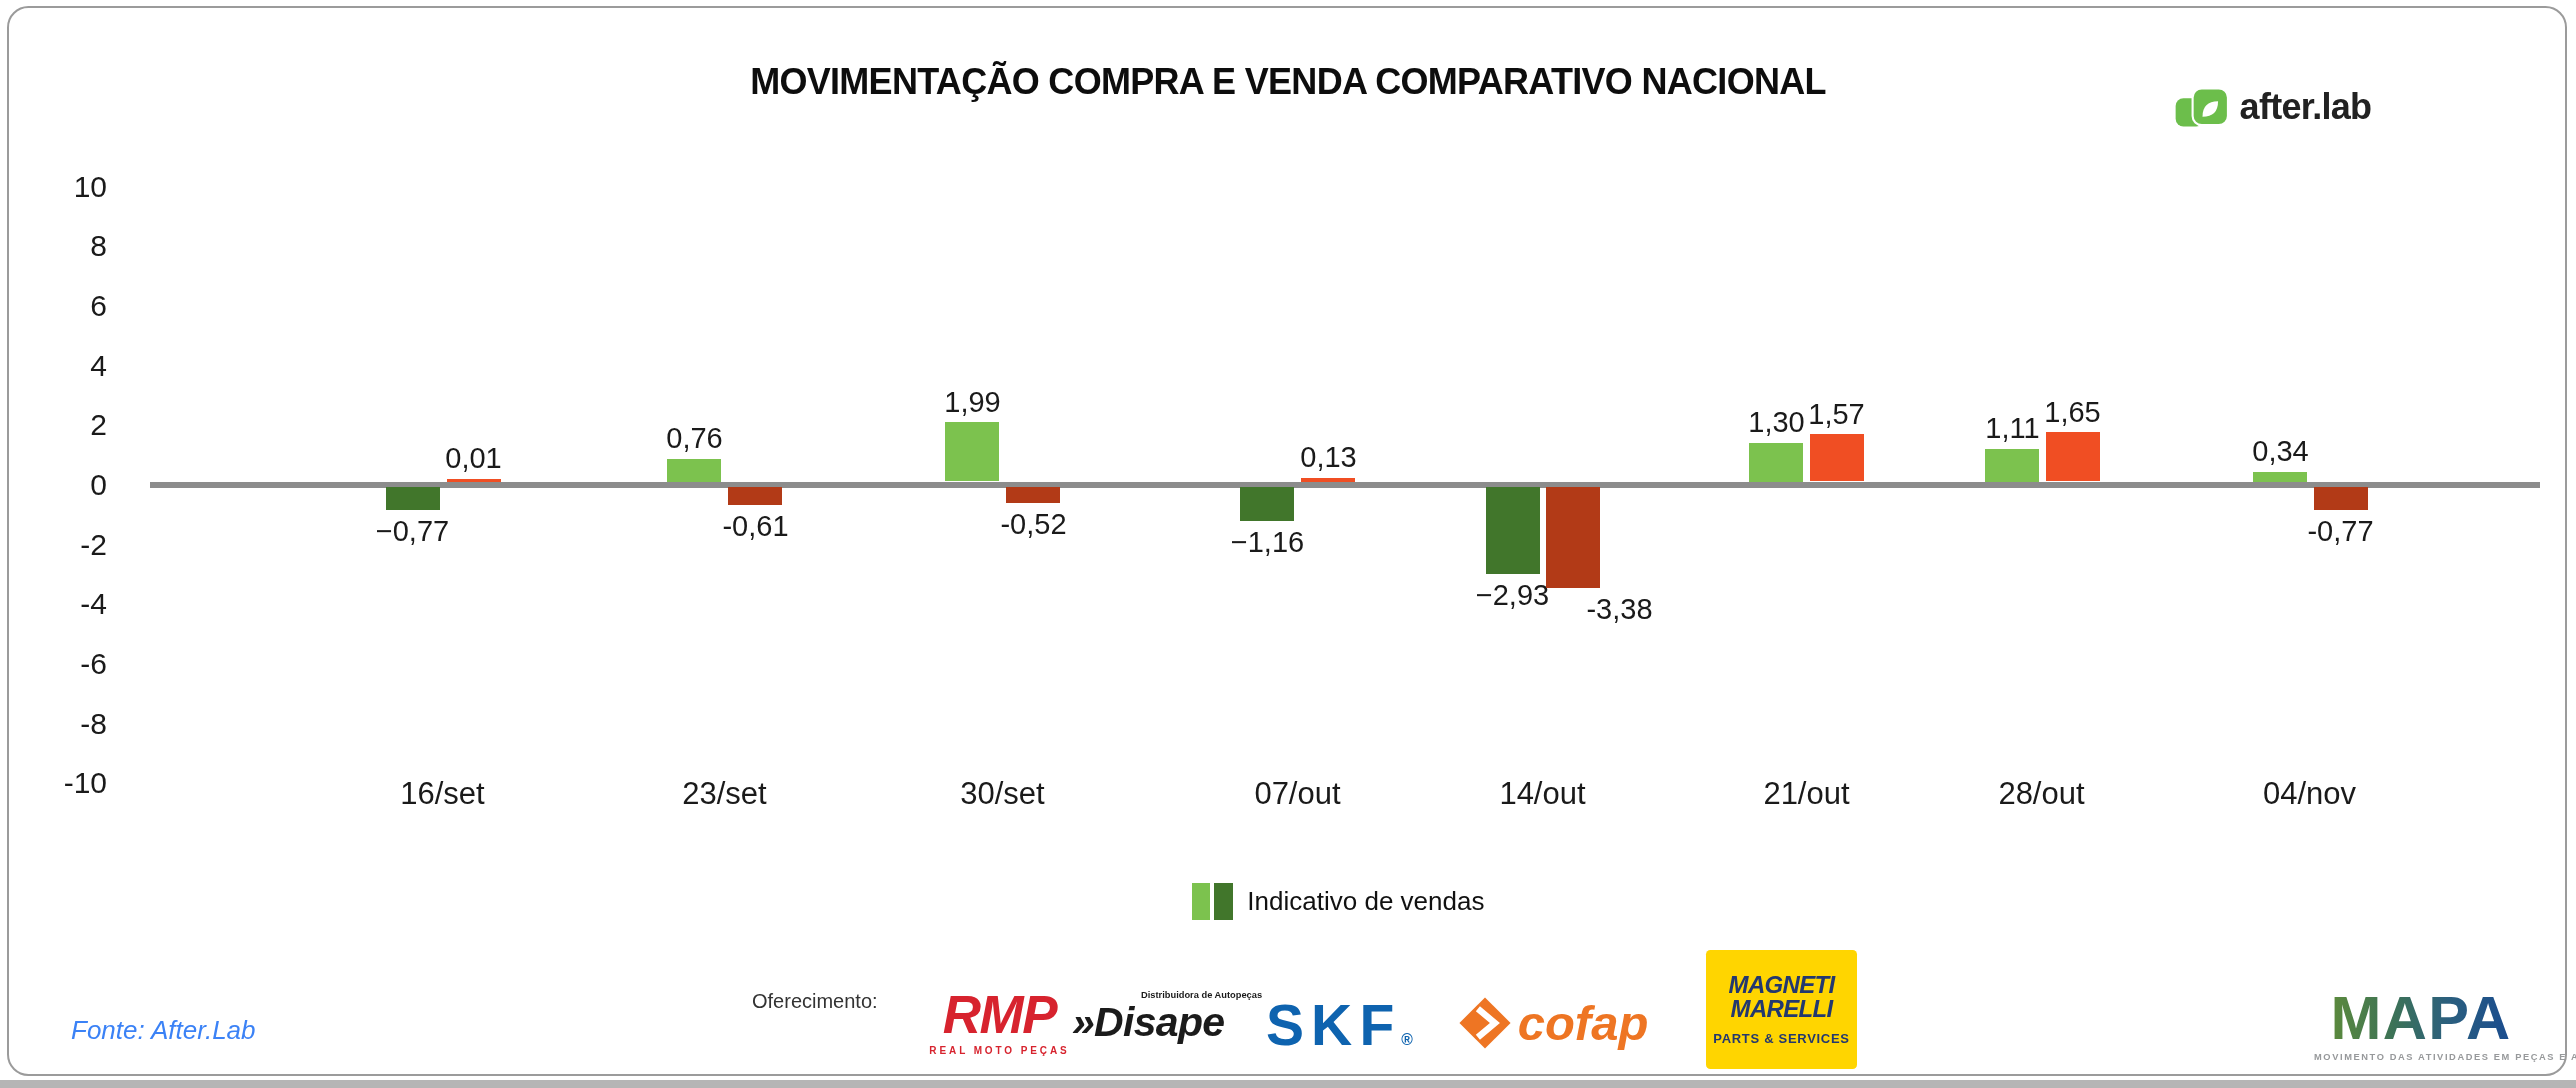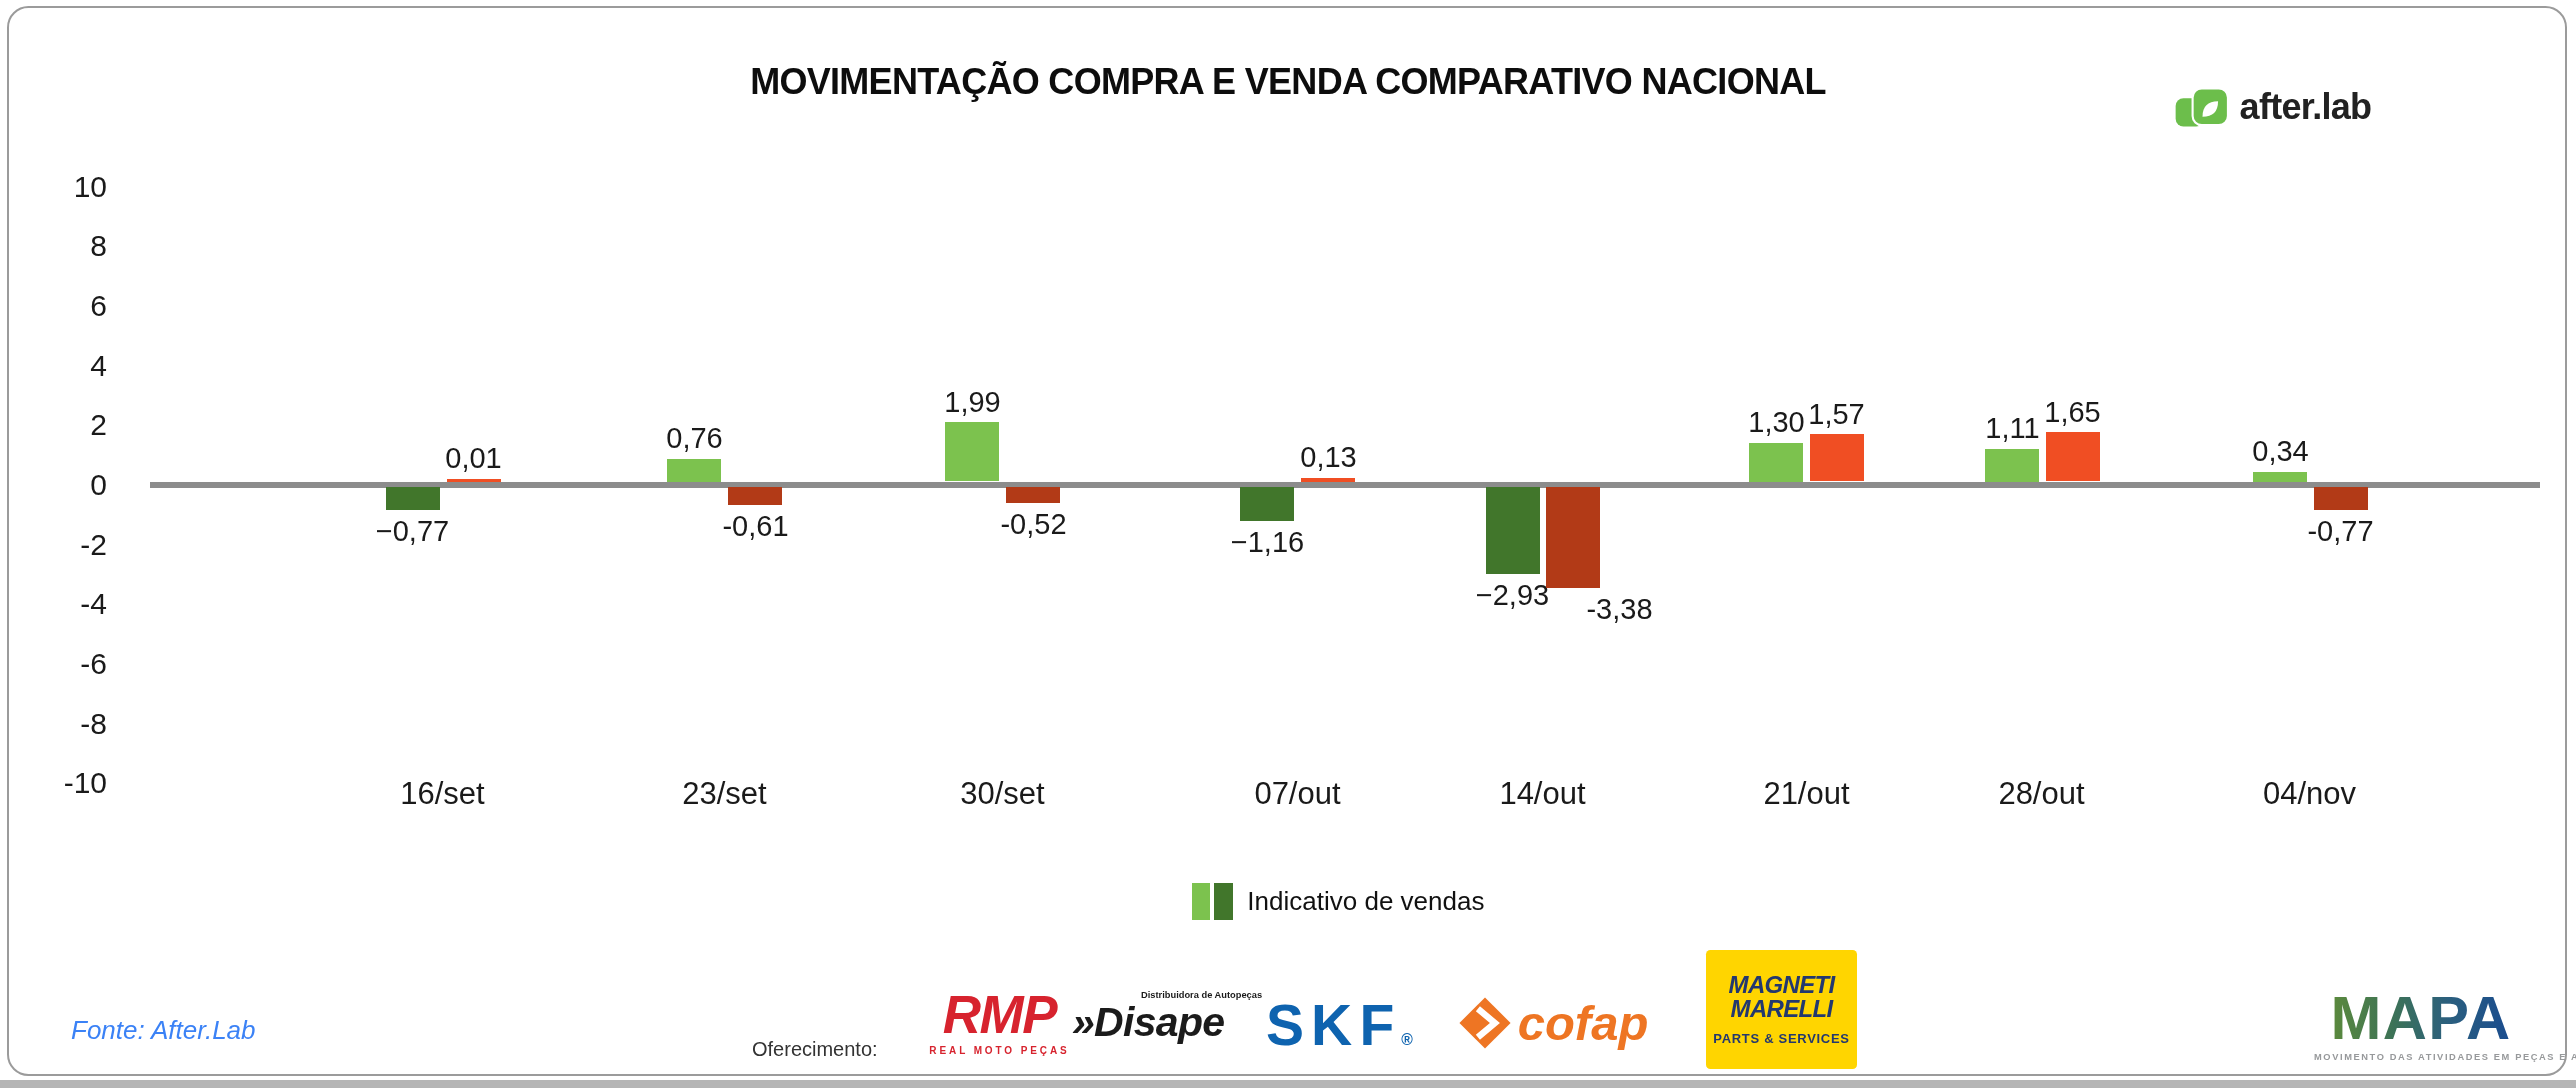--- a/index.html
+++ b/index.html
@@ -23,21 +23,21 @@
   .xlabel{position:absolute;width:171px;text-align:center;font-size:31px;line-height:37px;color:#1a1a1a;}
 
   .legend{position:absolute;top:883px;left:0;width:100%;display:flex;
           justify-content:center;gap:168px;transform:translateX(50px);}
   .legend-item{display:flex;align-items:center;gap:14.3px;}
   .sw-pair{display:flex;gap:4.3px;}
   .sw{width:18.6px;height:37px;}
   .legend-label{font-size:26px;color:#111;}
 
   .fonte{position:absolute;left:71px;top:1015px;font-style:italic;font-size:26px;color:#3b82f6;}
-  .oferecimento{position:absolute;left:752px;top:1038px;font-size:20px;color:#333;}
+  .oferecimento{position:absolute;left:752px;top:990px;font-size:20px;color:#333;}
 
   .logo-rmp{position:absolute;left:928px;top:990px;width:143px;text-align:center;color:#D7232E;}
   .rmp-main{font-size:53px;font-weight:bold;font-style:italic;line-height:49px;letter-spacing:-1.4px;}
   .rmp-sub{font-size:10px;font-weight:bold;letter-spacing:2.9px;margin-top:5.7px;}
 
   .logo-disape{position:absolute;left:1072px;top:990px;width:193px;color:#1b1b1b;}
   .disape-top{font-size:9.3px;font-weight:bold;text-align:right;padding-right:2.9px;}
   .disape-main{font-size:41px;font-weight:bold;font-style:italic;line-height:44px;letter-spacing:-0.7px;}
 
   .logo-skf{position:absolute;left:1266px;top:995px;color:#0E63AF;font-weight:bold;

